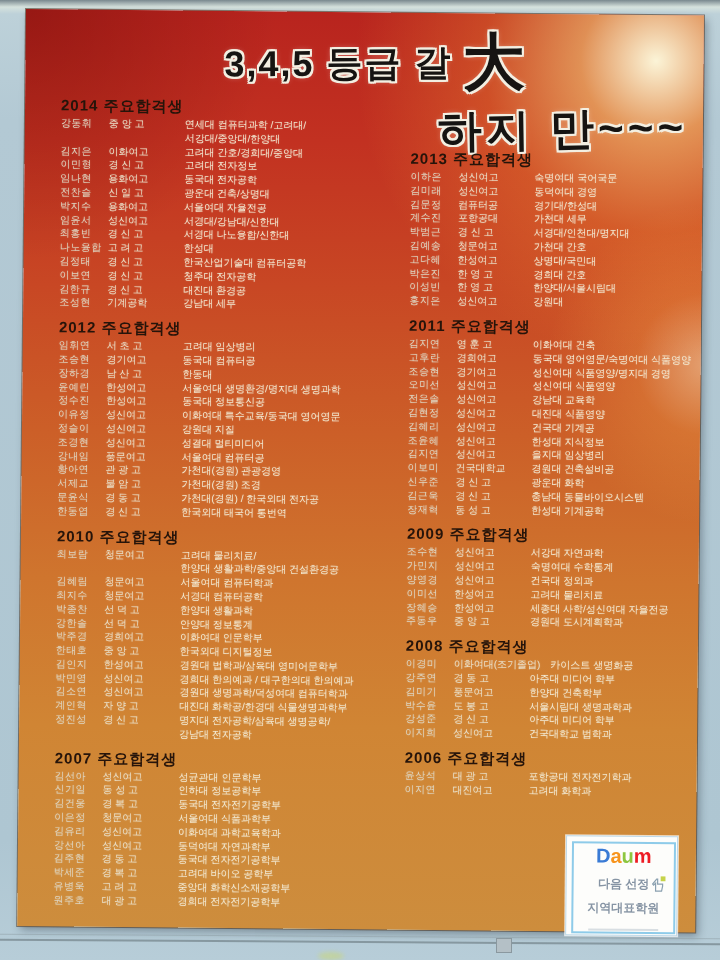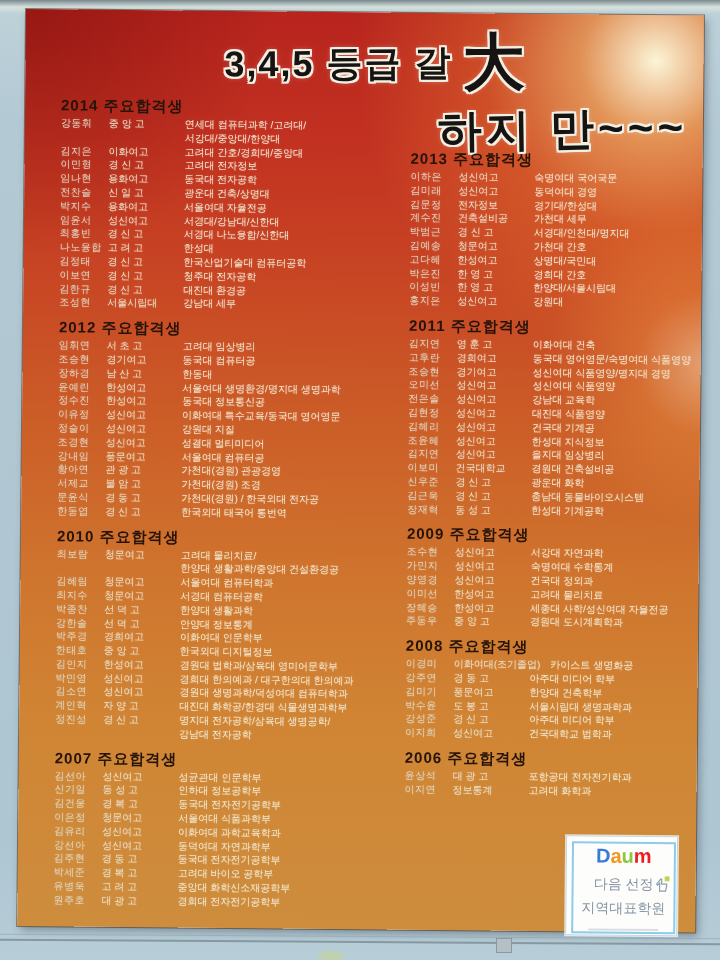--- a/index.html
+++ b/index.html
@@ -40,21 +40,21 @@
     text-shadow:0 0 2px rgba(255,245,220,.3);}
   .r-name{width:48px;flex:none;color:#ddd4c0;letter-spacing:.5px;}
   .r-school{min-width:66px;flex:none;margin-right:10px;color:#e9dfc8;white-space:nowrap;}
   .r-result{flex:1;white-space:pre;color:#f2e9d2;}
   
   .badge{position:absolute;right:18px;bottom:-4px;width:100px;height:88px;background:#fdfdfb;
     border:1px solid #bcd8e8;box-shadow:0 0 0 1px rgba(255,255,255,.7);padding:5px;}
   .badge-inner{width:100%;height:100%;border:2px solid #8ecbe9;display:flex;flex-direction:column;
     align-items:center;justify-content:center;gap:12px;}
   .daum-logo{font-size:20px;font-weight:bold;letter-spacing:0;line-height:20px;}
-  .badge-text{font-size:14px;color:#8694a4;font-weight:normal;line-height:12px;text-align:left;position:relative;}
+  .badge-text{font-size:12px;color:#8694a4;font-weight:bold;line-height:12px;text-align:left;position:relative;}
   .hand-wrap{position:absolute;right:-16px;top:-2px;}
   .tiny-line{width:70%;height:2px;background:#d8dee2;margin-top:3px;}
   
   .screen-line{position:absolute;left:0;top:941px;width:720px;height:2px;background:#7b8b92;
     transform:rotate(0.35deg);opacity:.8;}
   .screen-line2{position:absolute;left:0;top:936px;width:720px;height:1px;background:#93a3aa;
     transform:rotate(0.35deg);opacity:.6;}
   .task-square{position:absolute;left:496px;top:938px;width:14px;height:13px;background:#b4c0c6;
     border:1px solid #8a989f;}
   .smudge{position:absolute;left:318px;top:952px;width:26px;height:8px;background:#c4d494;border-radius:50%;
@@ -131,21 +131,21 @@
             <span class="r-school">경 신 고</span>
             <span class="r-result">청주대 전자공학</span>
           </div>
           <div class="row">
             <span class="r-name">김한규</span>
             <span class="r-school">경 신 고</span>
             <span class="r-result">대진대 환경공</span>
           </div>
           <div class="row">
             <span class="r-name">조성현</span>
-            <span class="r-school">서울시립대</span>
+            <span class="r-school">기계공학</span>
             <span class="r-result">강남대 세무</span>
           </div>
         </div>
         <div class="section">
           <h3>2012 주요합격생</h3>
           <div class="row">
             <span class="r-name">임휘연</span>
             <span class="r-school">서 초 고</span>
             <span class="r-result">고려대 임상병리</span>
           </div>
@@ -337,26 +337,26 @@
             <span class="r-school">성신여고</span>
             <span class="r-result">숙명여대 국어국문</span>
           </div>
           <div class="row">
             <span class="r-name">김미래</span>
             <span class="r-school">성신여고</span>
             <span class="r-result">동덕여대 경영</span>
           </div>
           <div class="row">
             <span class="r-name">김문정</span>
-            <span class="r-school">전자정보</span>
+            <span class="r-school">컴퓨터공</span>
             <span class="r-result">경기대/한성대</span>
           </div>
           <div class="row">
             <span class="r-name">계수진</span>
-            <span class="r-school">건축설비공</span>
+            <span class="r-school">포항공대</span>
             <span class="r-result">가천대 세무</span>
           </div>
           <div class="row">
             <span class="r-name">박범근</span>
             <span class="r-school">경 신 고</span>
             <span class="r-result">서경대/인천대/명지대</span>
           </div>
           <div class="row">
             <span class="r-name">김예송</span>
             <span class="r-school">청문여고</span>
@@ -519,21 +519,21 @@
         </div>
         <div class="section">
           <h3>2006 주요합격생</h3>
           <div class="row">
             <span class="r-name">윤상석</span>
             <span class="r-school">대 광 고</span>
             <span class="r-result">포항공대 전자전기학과</span>
           </div>
           <div class="row">
             <span class="r-name">이지연</span>
-            <span class="r-school">정보통계</span>
+            <span class="r-school">대진여고</span>
             <span class="r-result">고려대 화학과</span>
           </div>
         </div>
       </div>
   </div>
 
   <div class="badge">
     <div class="badge-inner">
       <div class="daum-logo" id="daum-logo"><span style="color: rgb(58, 123, 213);">D</span><span style="color: rgb(247, 148, 29);">a</span><span style="color: rgb(141, 198, 63);">u</span><span style="color: rgb(237, 28, 36);">m</span></div>
       <div class="badge-text">

